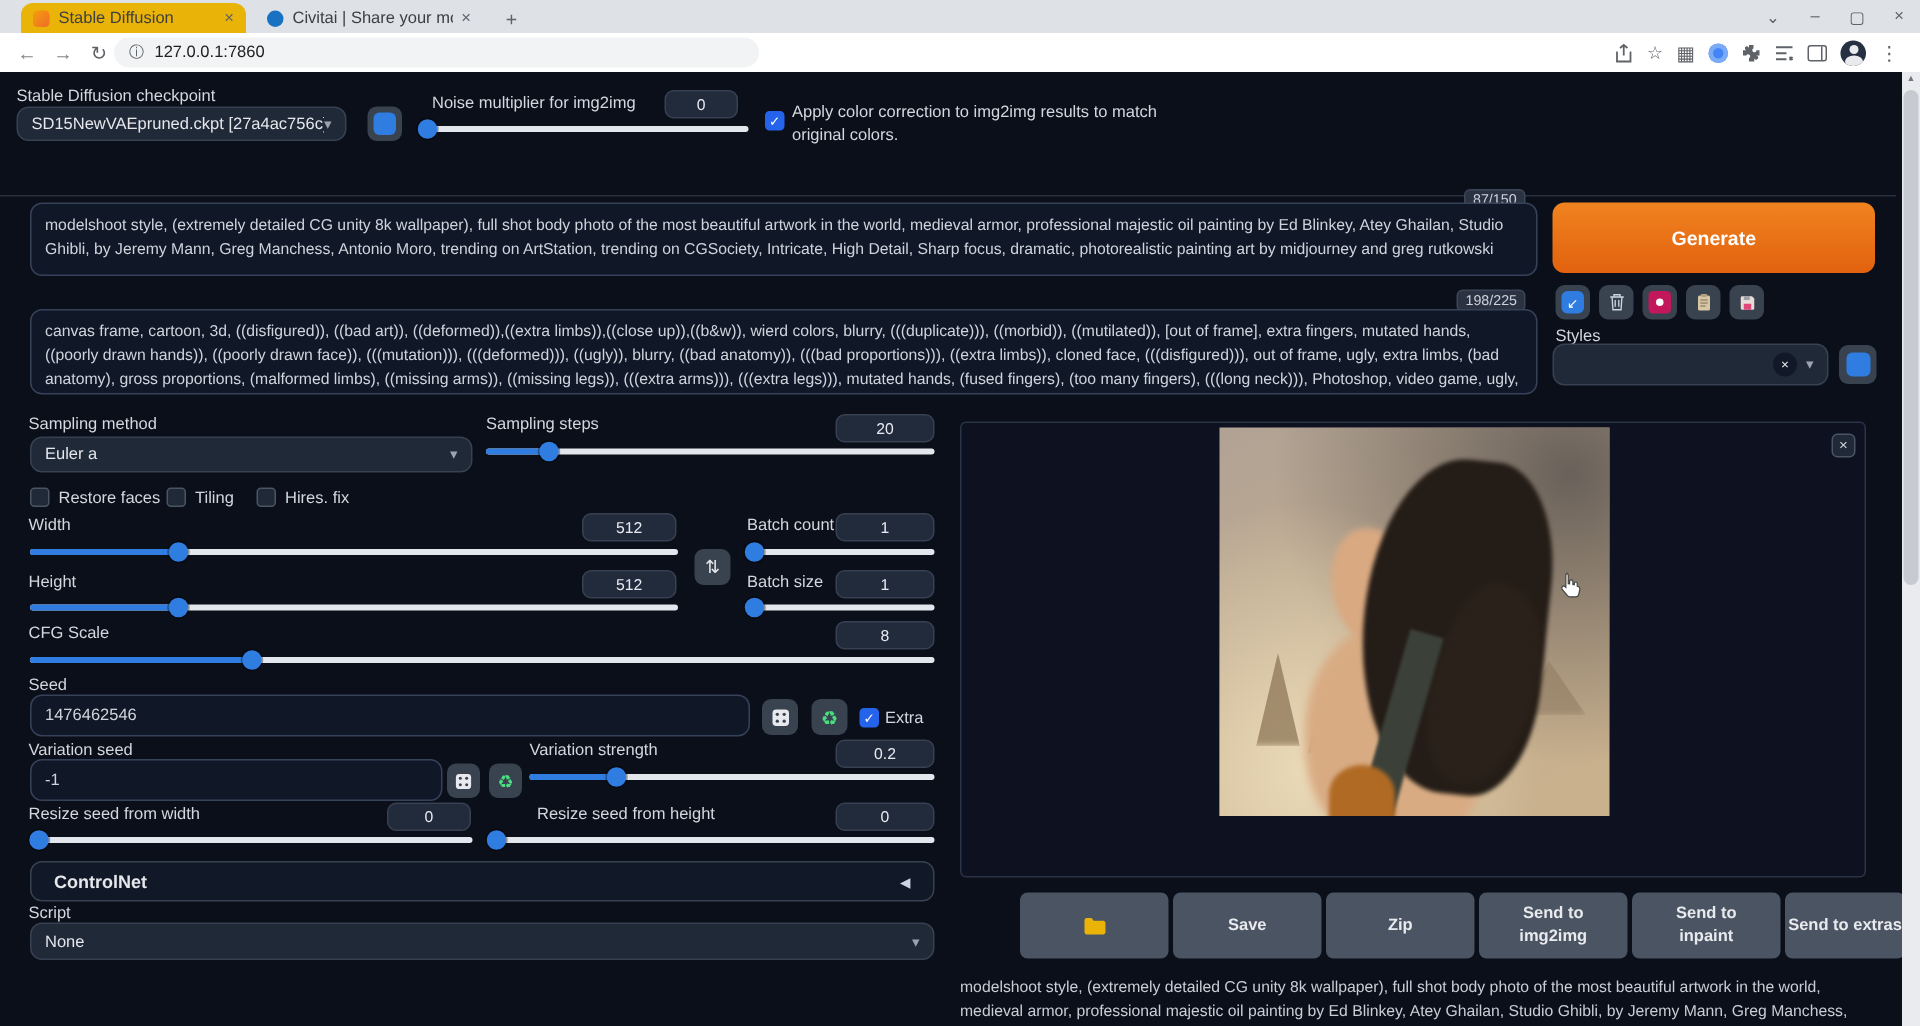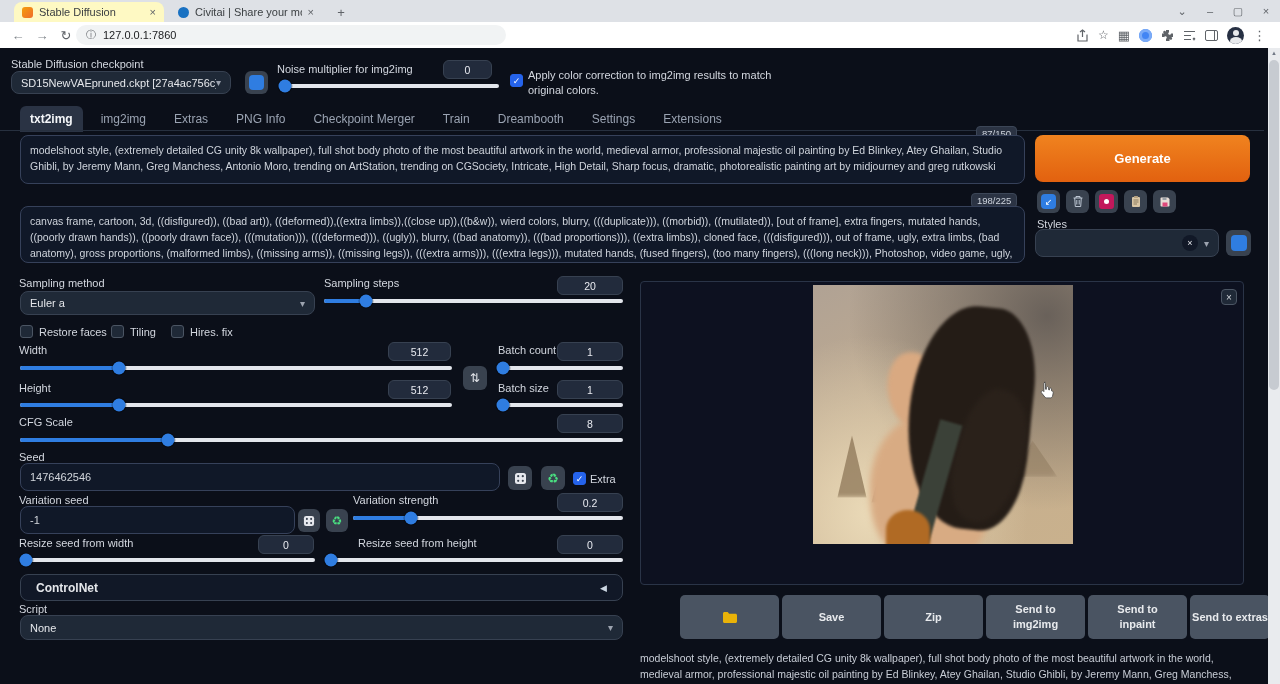--- a/index.html
+++ b/index.html
@@ -5,21 +5,21 @@
   * { margin:0; padding:0; box-sizing:border-box; }
   html,body { width:1280px; height:684px; overflow:hidden; background:#0b0f19;
     font-family:"Liberation Sans", sans-serif; }
   #screen { position:relative; width:1280px; height:684px; background:#0b0f19; overflow:hidden; }
   .abs { position:absolute; }
 
   
   .tabstrip { left:0; top:0; width:1280px; height:22px; background:#dee1e6; }
   .btab { top:2px; height:20px; border-radius:8px 8px 0 0; display:flex; align-items:center;
     padding:0 8px; font-size:11px; color:#3c4043; gap:6px; }
-  .btab.active { background:#fef9c3; }
+  .btab.active { background:#eab308; }
   .btab .title { white-space:nowrap; overflow:hidden; flex:1; }
   .tabclose { font-size:11px; color:#5f6368; cursor:default; }
   .favicon { width:11px; height:11px; border-radius:3px; flex:0 0 auto; }
   .winctl { top:0; height:22px; display:flex; align-items:center; justify-content:center;
     width:28px; color:#5f6368; font-size:11px; }
   .toolbar { left:0; top:22px; width:1280px; height:26px; background:#ffffff;
     display:flex; align-items:center; }
   .navico { width:24px; height:24px; display:flex; align-items:center; justify-content:center;
     font-size:13px; color:#80868b; }
   .addr { left:76px; top:25px; width:430px; height:20px; background:#f1f3f4; border-radius:10px;
@@ -138,40 +138,29 @@
   </div>
 
   <div class="abs lbl" style="left:11px; top:58px;">Stable Diffusion checkpoint</div>
   <div class="abs dropdown" style="left:11px; top:71px; width:220px; height:23px;">
     <span style="overflow:hidden; white-space:nowrap;">SD15NewVAEpruned.ckpt [27a4ac756c]</span>
     <span class="caret">▾</span>
   </div>
   <div class="abs iconbtn" style="left:245px; top:71px; width:23px; height:23px;">
     <span class="bluesq" style="width:15px; height:15px; font-size:10px;"></span>
   </div>
-  <div class="abs lbl" style="left:277px; top:63px;">Noise multiplier for img2img</div>
+  <div class="abs lbl" style="left:288px; top:63px;">Noise multiplier for img2img</div>
   <div class="abs numbox" style="left:443px; top:60px; width:49px; height:19px;">0</div>
   <div class="abs slider" style="left:281px; top:84px; width:218px;">
     <div class="fill" style="width:2%;"></div>
       <div class="knob" style="left:2%;"></div>
   </div>
   <div class="abs chk on" style="left:510px; top:74px;">✓</div>
   <div class="abs lbl" style="left:528px; top:68px; width:248px; line-height:1.35;">Apply color correction to img2img results to match original colors.</div>
 
-  <div class="abs" style="left:20px; top:106px; display:flex; gap:8px; align-items:flex-end;">
-    <span class="navtab active">txt2img</span>
-    <span class="navtab">img2img</span>
-    <span class="navtab">Extras</span>
-    <span class="navtab">PNG Info</span>
-    <span class="navtab">Checkpoint Merger</span>
-    <span class="navtab">Train</span>
-    <span class="navtab">Dreambooth</span>
-    <span class="navtab">Settings</span>
-    <span class="navtab">Extensions</span>
-  </div>
   <div class="abs" style="left:0; top:130px; width:1264px; height:1px; background:#27303f;"></div>
 
   <div class="abs counter" style="left:976px; top:126px;">87/150</div>
   <div class="abs input-dark" style="left:20px; top:135px; width:1005px; height:49px;">
     <textarea class="ta" spellcheck="false" style="">modelshoot style, (extremely detailed CG unity 8k wallpaper), full shot body photo of the most beautiful artwork in the world, medieval armor, professional majestic oil painting by Ed Blinkey, Atey Ghailan, Studio Ghibli, by Jeremy Mann, Greg Manchess, Antonio Moro, trending on ArtStation, trending on CGSociety, Intricate, High Detail, Sharp focus, dramatic, photorealistic painting art by midjourney and greg rutkowski</textarea>
   </div>
 
   <div class="abs counter" style="left:971px; top:193px;">198/225</div>
   <div class="abs input-dark" style="left:20px; top:206px; width:1005px; height:57px;">
     <textarea class="ta" spellcheck="false" style="">canvas frame, cartoon, 3d, ((disfigured)), ((bad art)), ((deformed)),((extra limbs)),((close up)),((b&amp;w)), wierd colors, blurry, (((duplicate))), ((morbid)), ((mutilated)), [out of frame], extra fingers, mutated hands, ((poorly drawn hands)), ((poorly drawn face)), (((mutation))), (((deformed))), ((ugly)), blurry, ((bad anatomy)), (((bad proportions))), ((extra limbs)), cloned face, (((disfigured))), out of frame, ugly, extra limbs, (bad anatomy), gross proportions, (malformed limbs), ((missing arms)), ((missing legs)), (((extra arms))), (((extra legs))), mutated hands, (fused fingers), (too many fingers), (((long neck))), Photoshop, video game, ugly, tiling, poorly drawn hands, poorly drawn feet, poorly drawn face, out of frame, mutation, mutated, extra limbs, extra legs, extra arms, disfigured, deformed, cross-eye, body out of frame, blurry, bad art, bad anatomy, 3d render</textarea>

